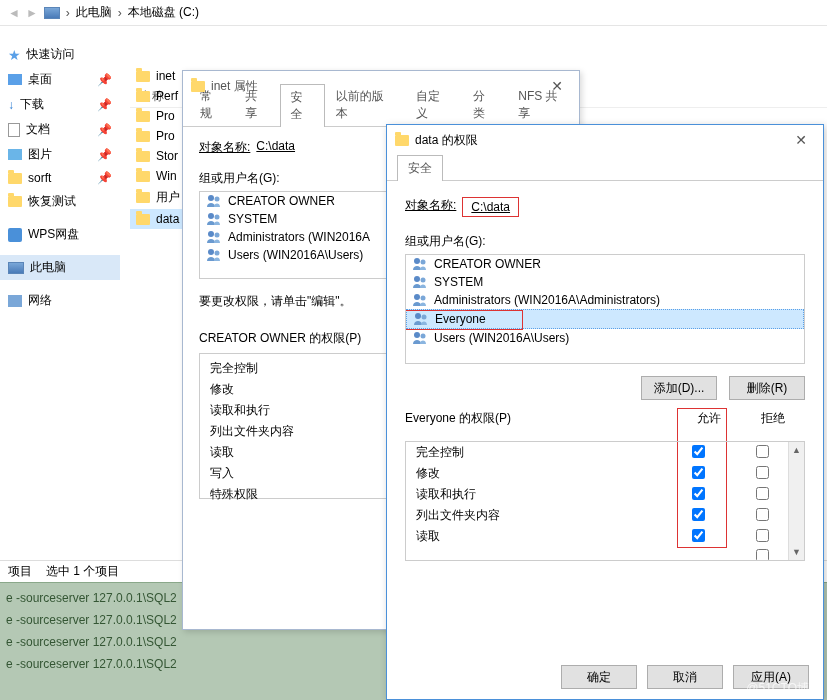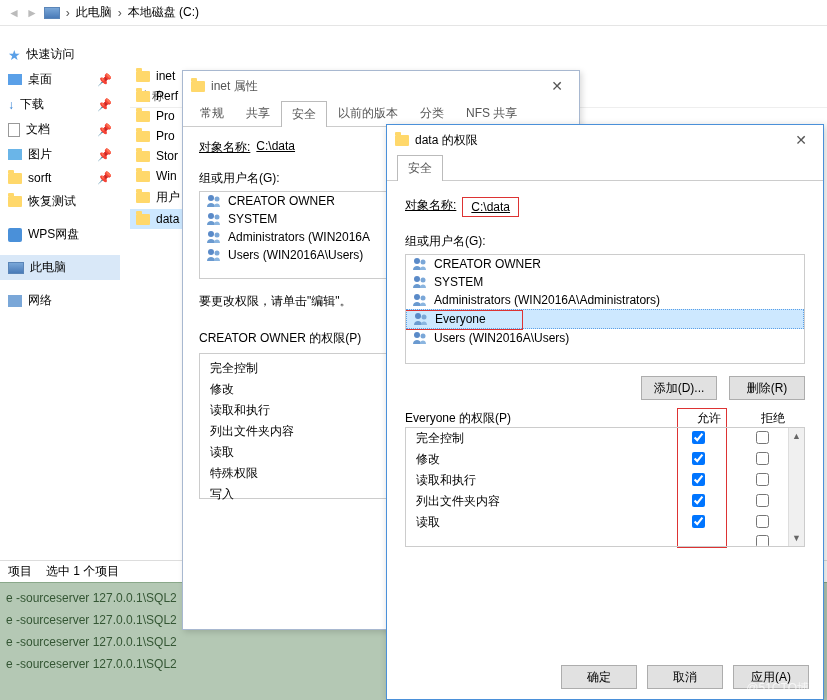--- a/index.html
+++ b/index.html
@@ -51,21 +51,21 @@
 .dlg2 { position: absolute; left: 386px; top: 124px; width: 438px; height: 576px; background: #fff; border: 1px solid #4a90d9; box-shadow: 2px 2px 8px rgba(0,0,0,0.2); z-index: 10; }
 .dlg2 .dlg-title { color: #000; }
 .dlg2 .tabs { padding-left: 10px; }
 .d2-body { padding: 10px 18px; }
 .redbox { border: 1.5px solid #d33; padding: 2px 8px; display: inline-block; }
 .userlist2 { border: 1px solid #ccc; height: 110px; overflow: auto; margin-bottom: 12px; }
 .userlist2 .u { padding: 2px 6px; display: flex; align-items: center; gap: 6px; }
 .userlist2 .u.sel { background: #cde8ff; border: 1px dotted #5aa0e8; }
 .btn-row { display: flex; justify-content: flex-end; gap: 12px; margin-bottom: 10px; }
 .btn { min-width: 76px; height: 24px; background: #e1e1e1; border: 1px solid #adadad; display: flex; align-items: center; justify-content: center; padding: 0 8px; }
-.perm-hdr { display: flex; margin-bottom: 0; }
+.perm-hdr { display: flex; margin-bottom: 14px; }
 .perm-hdr .lbl { flex: 1; }
 .perm-hdr .col2 { width: 64px; text-align: center; }
 .permtable { border: 1px solid #ccc; height: 120px; overflow: hidden; position: relative; }
 .permtable .scrollbar { position: absolute; right: 0; top: 0; bottom: 0; width: 16px; background: #f0f0f0; border-left: 1px solid #ddd; }
 .permtable .scrollbar .arr { height: 16px; display: flex; align-items: center; justify-content: center; color: #666; font-size: 9px; }
 .prow { display: flex; padding: 2px 10px; align-items: center; }
 .prow .pname { flex: 1; }
 .prow .chk { width: 64px; text-align: center; }
 .chk input { width: 13px; height: 13px; }
 .redcol { position: absolute; border: 1.5px solid #d33; }
@@ -194,20 +194,21 @@
   <div class="dlg-title">
     <span class="folder-mini"></span>
     <span>inet 属性</span>
     <span class="dlg-close">✕</span>
   </div>
   <div class="tabs">
     <div class="tab">常规</div>
     <div class="tab">共享</div>
     <div class="tab active">安全</div>
     <div class="tab">以前的版本</div>
+    <div class="tab">自定义</div>
     <div class="tab">分类</div>
     <div class="tab">NFS 共享</div>
   </div>
   <div class="dlg-body">
     <div class="row-kv">
       <span>对象名称:</span>
       <span>C:\data</span>
     </div>
     <div style="margin-bottom:4px;">组或用户名(G):</div>
     <div class="userlist">
@@ -257,22 +258,22 @@
         </div>
     </div>
     <div style="margin-bottom:20px;">要更改权限，请单击"编辑"。</div>
     <div style="margin-bottom:6px;">CREATOR OWNER 的权限(P)</div>
     <div class="permlist1">
       <div>完全控制</div>
       <div>修改</div>
       <div>读取和执行</div>
       <div>列出文件夹内容</div>
       <div>读取</div>
+      <div>写入</div>
       <div>特殊权限</div>
-      <div>写入</div>
     </div>
   </div>
 </div>
 
 <div class="dlg2">
   <div class="dlg-title">
     <span class="folder-mini"></span>
     <span>data 的权限</span>
     <span class="dlg-close">✕</span>
   </div>

